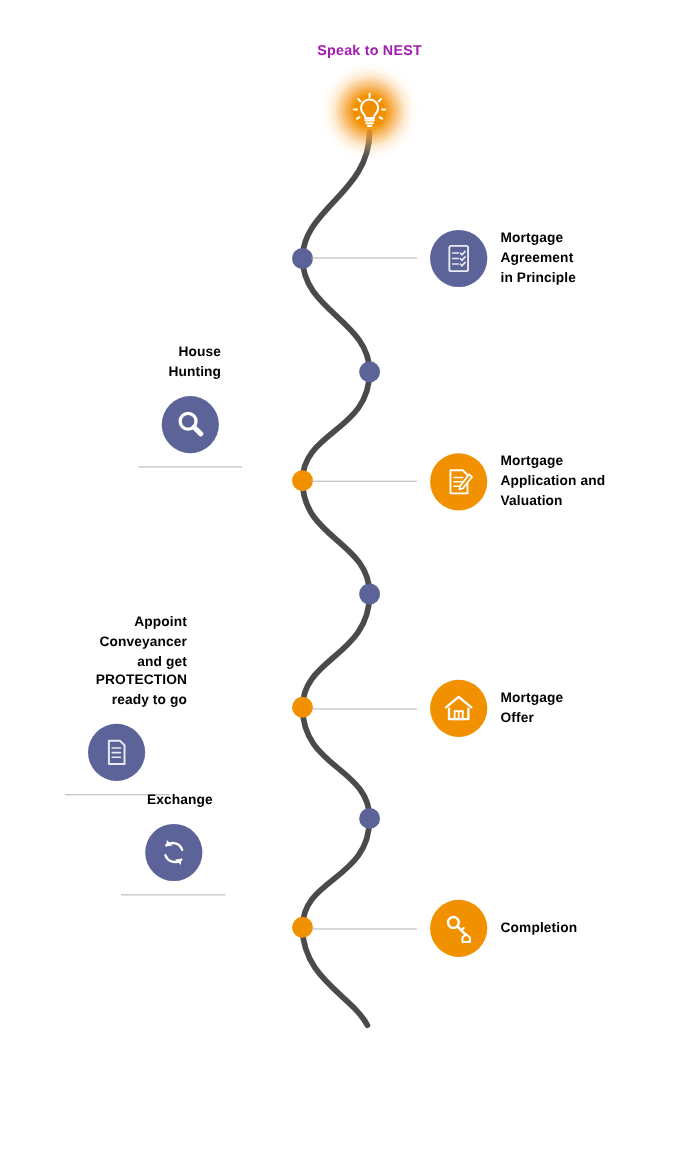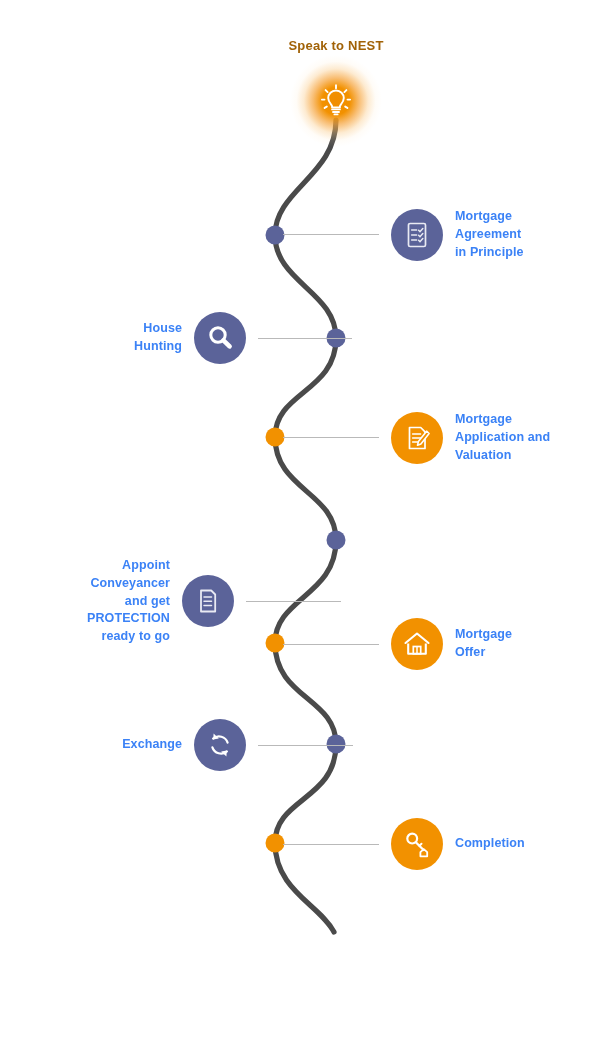--- a/index.html
+++ b/index.html
@@ -33,60 +33,60 @@
   .milestone {
     position: absolute;
     display: flex;
     align-items: center;
     gap: 12px;
   }
   .milestone.right {
     flex-direction: row;
   }
   .milestone.left {
-    flex-direction: row;
+    flex-direction: column;
   }
   .connector {
     height: 0;
     border-top: 1.6px solid #b9b9b9;
   }
   .badge {
     width: 52px;
     height: 52px;
     min-width: 52px;
     border-radius: 50%;
     display: flex;
     align-items: center;
     justify-content: center;
     box-sizing: border-box;
   }
   .badge.orange { background: #F29100; }
   .badge.purple { background: #5B6399; }
   .badge svg { display: block; }
 
   .m-label {
-    color: #3b82f6;
+    color: #000000;
     font-size: 12.5px;
     font-weight: bold;
     line-height: 1.42;
     letter-spacing: 0.1px;
     white-space: pre-line;
   }
   .milestone.right .m-label { text-align: left; }
   .milestone.left  .m-label { text-align: right; }
 
   
   .endpoint {
     position: absolute;
     display: flex;
     flex-direction: column;
     align-items: center;
   }
   .endpoint .e-label {
-    color: #a16207;
+    color: #a21caf;
     font-size: 13px;
     font-weight: bold;
     letter-spacing: 0.2px;
     white-space: nowrap;
   }
   .glow-wrap {
     position: relative;
     width: 96px;
     height: 96px;
     display: flex;

